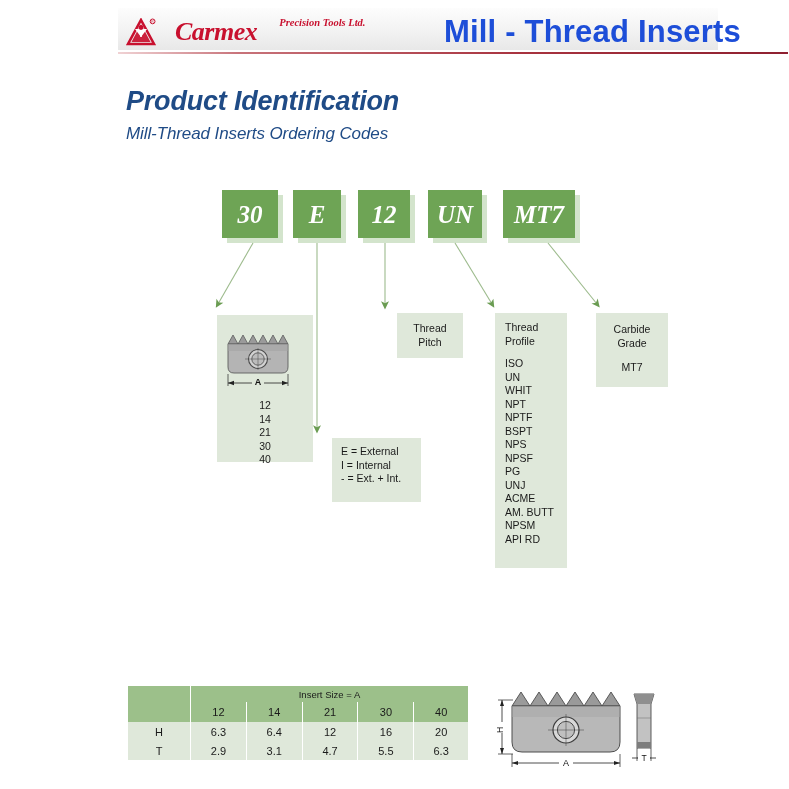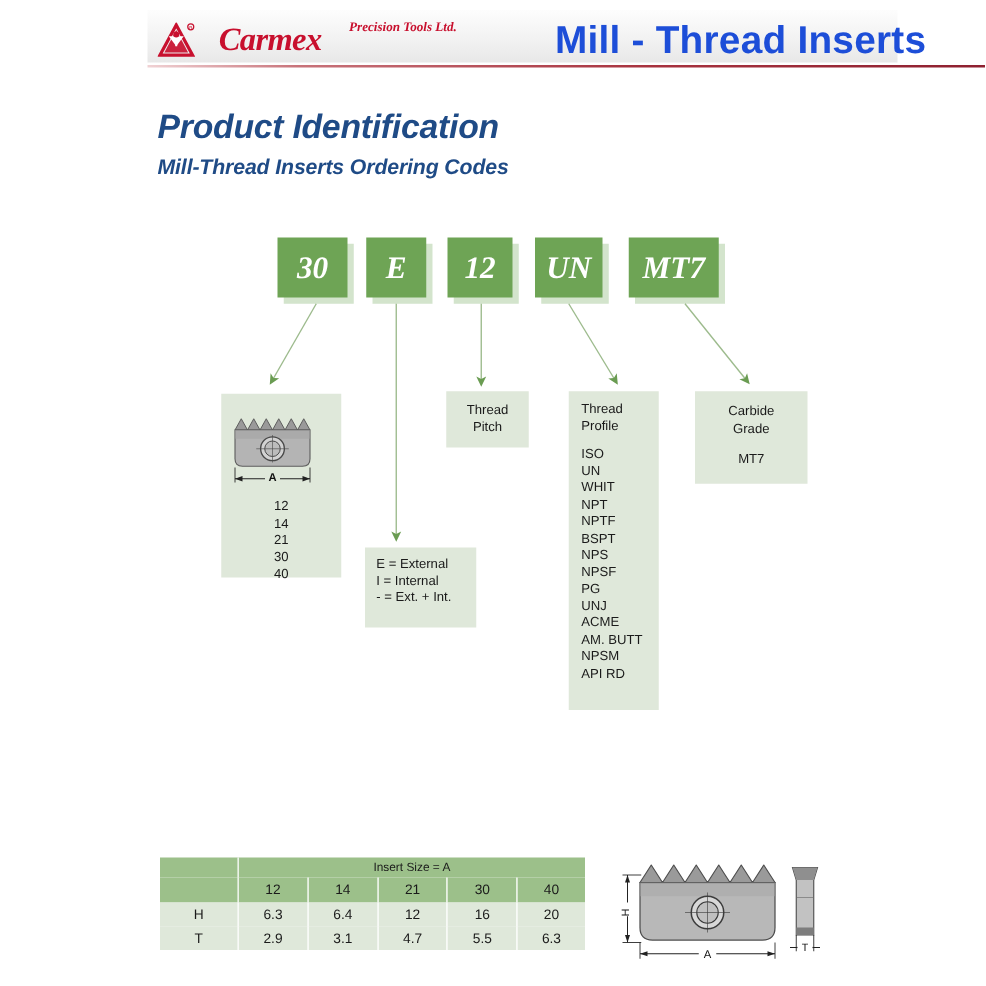--- a/index.html
+++ b/index.html
@@ -43,21 +43,21 @@
   }
 
   
   .prod-title{
     position:absolute;left:126px;top:86px;
     font-size:27px;font-weight:bold;font-style:italic;color:#1f4b86;
     letter-spacing:-0.2px;white-space:nowrap;
   }
   .prod-sub{
     position:absolute;left:126px;top:124px;
-    font-size:17px;font-weight:bold;font-style:italic;color:#1f4b86;
+    font-size:17px;font-weight:normal;font-style:italic;color:#1f4b86;
     letter-spacing:-0.1px;white-space:nowrap;
   }
 
   
   .code-box{
     position:absolute;
     background:#6ea455;
     box-shadow:5px 5px 0 0 rgba(110,164,85,0.30);
     display:flex;align-items:center;justify-content:center;
   }
@@ -65,20 +65,21 @@
     font-family:"Liberation Serif", serif;
     font-style:italic;font-weight:bold;font-size:25px;color:#ffffff;
     line-height:1;
   }
 
   
   .panel{
     position:absolute;
     background:#dfe8da;
     color:#1a1a1a;
+    margin-left:40px;
   }
   .panel-text{
     font-size:10.5px;line-height:13.5px;color:#1a1a1a;
     text-align:center;
   }
   .panel-list{font-size:10.5px;line-height:13.6px;text-align:center;}
   .panel-left{text-align:left;}
 
   
   .svg-layer{position:absolute;left:0;top:0;width:789px;height:789px;pointer-events:none;}
@@ -224,21 +225,21 @@
       <div>NPSF</div>
       <div>PG</div>
       <div>UNJ</div>
       <div>ACME</div>
       <div>AM. BUTT</div>
       <div>NPSM</div>
       <div>API RD</div>
     </div>
   </div>
 
-  <div class="panel" style="left:556px;top:313px;width:90px;height:74px;padding-top:10px;box-sizing:border-box;">
+  <div class="panel" style="left:556px;top:313px;width:72px;height:74px;padding-top:10px;box-sizing:border-box;">
     <div class="panel-text">
       <div>Carbide</div>
       <div>Grade</div>
     </div>
     <div class="panel-text" style="margin-top:11px;">MT7</div>
   </div>
 
   <table class="dtable">
     <tbody>
         <tr class="hrow1">

